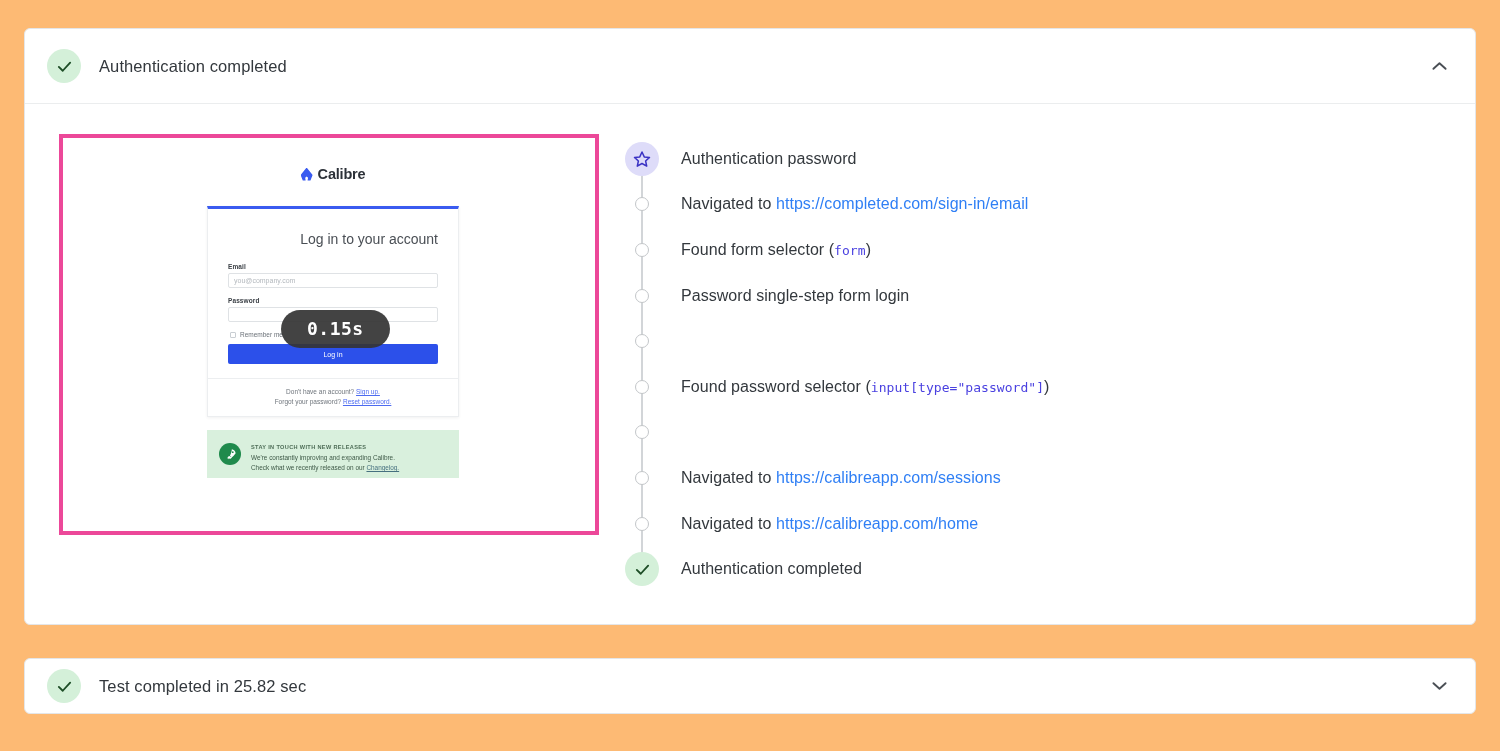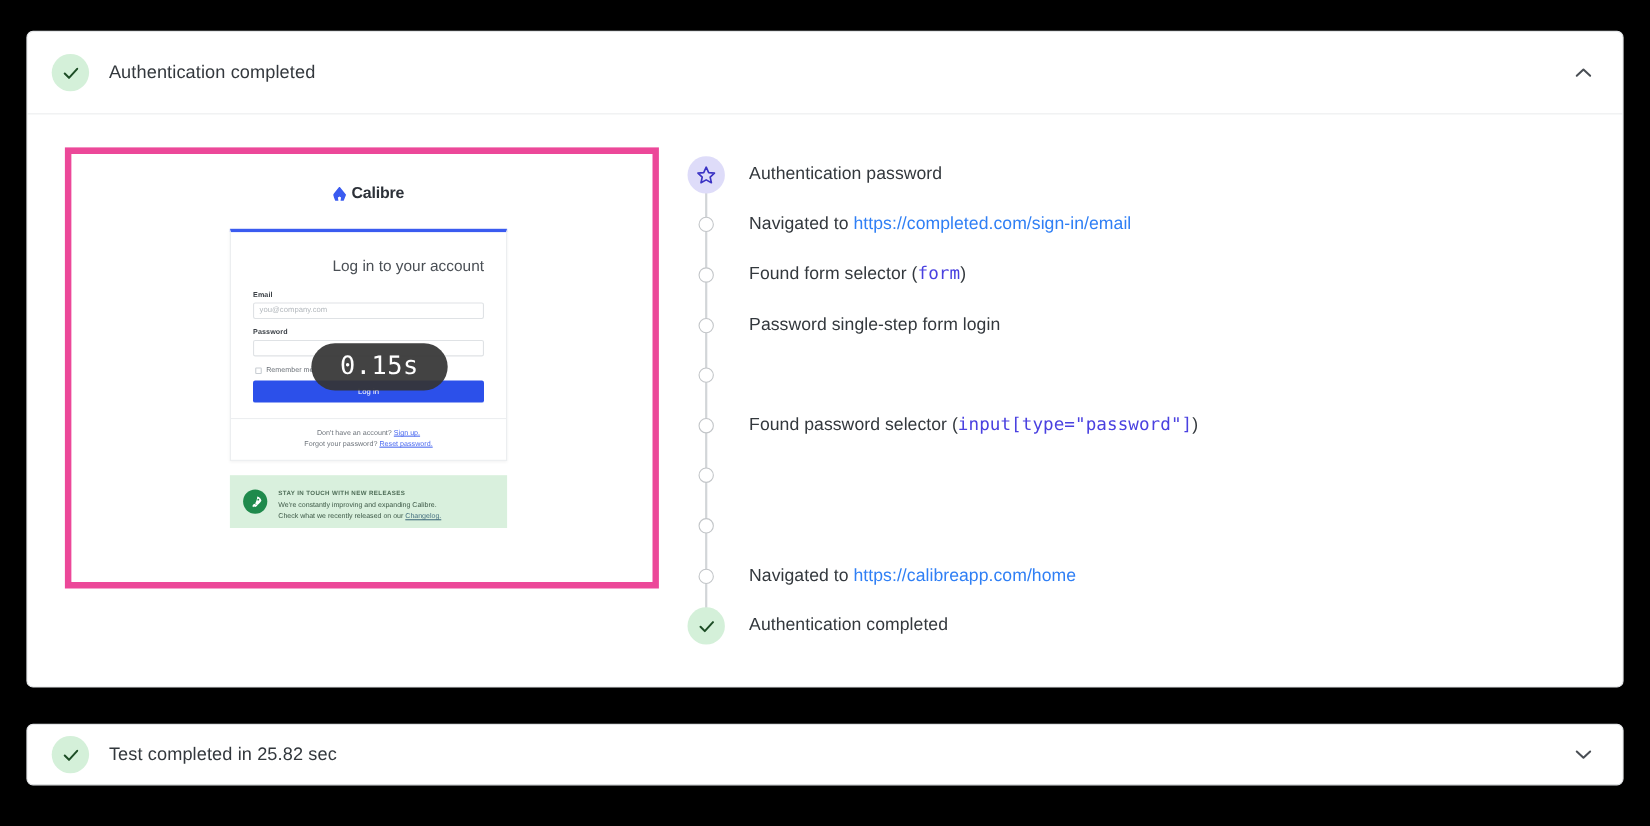--- a/index.html
+++ b/index.html
@@ -11,21 +11,21 @@
     height: 751px;
     background: #f4f5f6;
     font-family: "Liberation Sans", sans-serif;
     -webkit-font-smoothing: antialiased;
   }
 
   .page {
     position: relative;
     width: 1500px;
     height: 751px;
-    background: #000000;
+    background: #fdba74;
     overflow: hidden;
   }
 
   
   .panel {
     position: absolute;
     left: 24px;
     width: 1452px;
     background: #ffffff;
     border: 1px solid #e4e6e8;
@@ -86,21 +86,21 @@
   .panel-body {
     display: flex;
     padding: 30px 24px 0 34px;
   }
 
   
   .shot-frame {
     position: relative;
     width: 540px;
     height: 401px;
-    border: 6px solid #ec4899;
+    border: 4px solid #ec4899;
     background: #ffffff;
     flex: 0 0 540px;
     overflow: hidden;
   }
 
   .shot-inner {
     position: absolute;
     left: 0; top: 0;
     width: 540px;
     height: 401px;
@@ -239,23 +239,24 @@
 
   .time-pill {
     position: absolute;
     left: 218px;
     top: 172px;
     padding: 10px 26px;
     background: rgba(53,53,53,.93);
     border-radius: 999px;
     color: #ffffff;
     font-family: "DejaVu Sans Mono", "Liberation Mono", monospace;
-    font-size: 23px;
+    font-size: 18px;
     letter-spacing: .5px;
     line-height: 1;
+    font-weight: bold;
   }
 
   
   .timeline {
     flex: 1;
     margin-left: 26px;
     padding-top: 2px;
     position: relative;
   }
   .tl-item {
@@ -311,21 +312,21 @@
     font-size: 16px;
     color: #33383d;
     line-height: 1;
     letter-spacing: .05px;
     white-space: nowrap;
   }
   .tl-link { color: #2f7ff5; }
   .tl-code {
     font-family: "DejaVu Sans Mono", "Liberation Mono", monospace;
     color: #4a41e0;
-    font-size: 16px;
+    font-size: 13px;
   }
 </style>
 </head>
 <body>
 
 <div class="page">
 
   <section class="panel panel-auth">
 
     <div class="panel-header">
@@ -452,20 +453,21 @@
           </div>
           <div class="tl-item">
             <span class="tl-node">
               <span class="node-dot"></span>
             </span>
           </div>
           <div class="tl-item">
             <span class="tl-node">
               <span class="node-dot"></span>
             </span>
+            <span class="tl-text">Navigated to <a class="tl-link">https://calibreapp.com/sessions</a></span>
           </div>
           <div class="tl-item">
             <span class="tl-node">
               <span class="node-dot"></span>
             </span>
             <span class="tl-text">Navigated to <a class="tl-link">https://calibreapp.com/home</a></span>
           </div>
           <div class="tl-item">
             <span class="tl-node">
               <span class="node-done">

